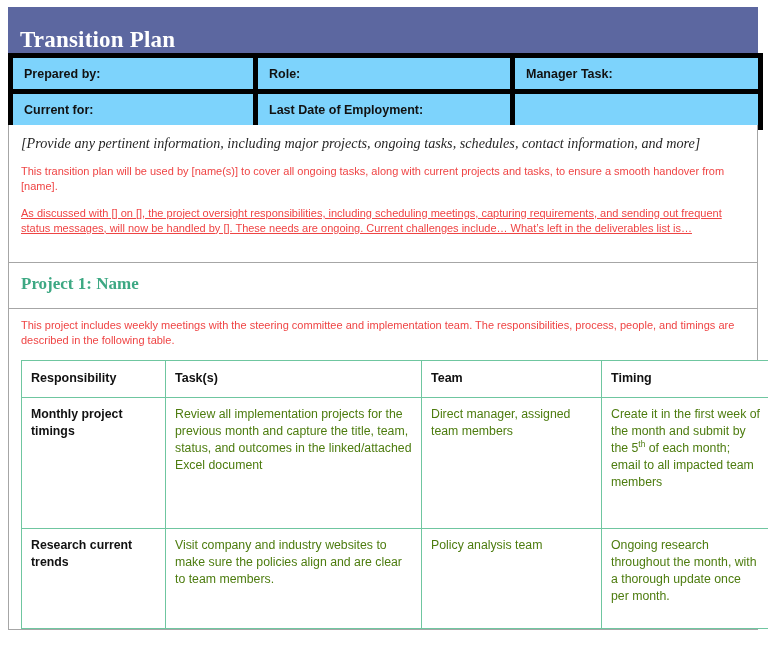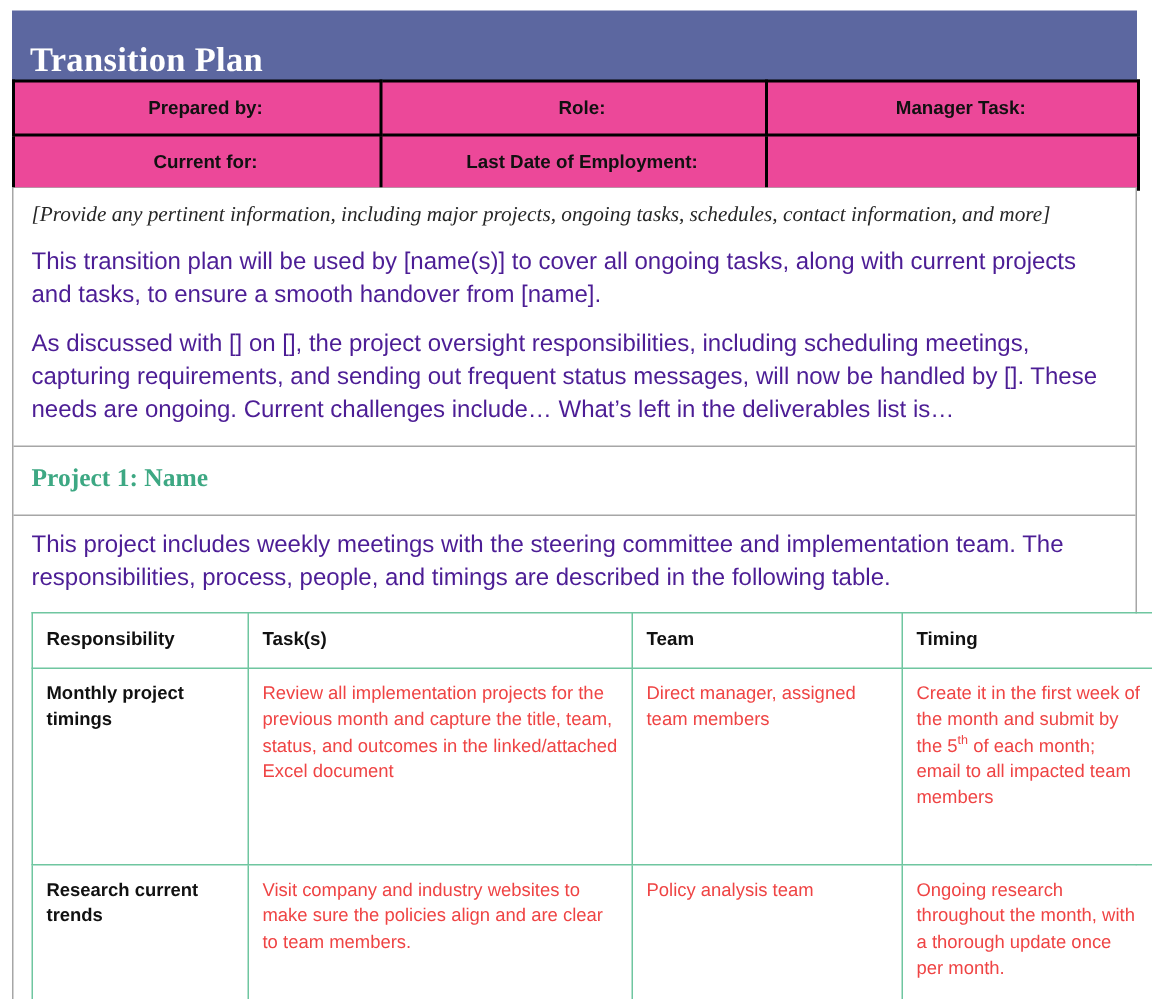--- a/index.html
+++ b/index.html
@@ -48,31 +48,30 @@
   
   .info-table {
     position: absolute;
     left: 8px;
     top: 53px;
     width: 750px;
     border-collapse: collapse;
     table-layout: fixed;
   }
   .info-table td {
-    border: 2px solid #000000;
-    background: #ec4899;
+    border: 5px solid #000000;
+    background: #7dd3fc;
     height: 36px;
     padding: 0 0 0 11px;
     font-family: "Liberation Sans", sans-serif;
     font-weight: bold;
     font-size: 12.5px;
     color: #111111;
     vertical-align: middle;
     box-sizing: border-box;
-    text-align: center;
   }
   .col-a { width: 245px; }
   .col-b { width: 257px; }
   .col-c { width: 248px; }
 
   
   .body-box {
     position: absolute;
     left: 8px;
     top: 125px;
@@ -85,25 +84,25 @@
   .section {
     border-bottom: 1px solid #a6a6a6;
     box-sizing: border-box;
     padding: 9px 12px 11px 12px;
   }
   .section.last { border-bottom: none; padding-bottom: 0; }
 
   p.para {
     margin: 0 0 11px 0;
     font-family: "Liberation Sans", sans-serif;
-    font-size: 16px;
+    font-size: 11px;
     line-height: 1.38;
-    color: #4c1d95;
-  }
-  p.para:last-child { margin-bottom: 0; }
+    color: #ef4444;
+  }
+  p.para:last-child { margin-bottom: 15px; text-decoration: underline; }
   p.placeholder {
     font-family: "Liberation Serif", serif;
     font-style: italic;
     font-size: 14.2px;
     line-height: 1.35;
     color: #262626;
     margin: 0 0 11px 0;
   }
 
   h2.project-heading {
@@ -124,21 +123,21 @@
   }
   .resp-table th,
   .resp-table td {
     border: 1px solid #6FC6A0;
     vertical-align: top;
     padding: 8px 9px 10px 9px;
     box-sizing: border-box;
     font-family: "Liberation Sans", sans-serif;
     font-size: 12.3px;
     line-height: 1.4;
-    color: #ef4444;
+    color: #4d7c0f;
     text-align: left;
     background: #ffffff;
   }
   .resp-table th {
     font-weight: bold;
     color: #111111;
     font-size: 12.5px;
     height: 37px;
     padding-top: 9px;
     padding-bottom: 9px;

